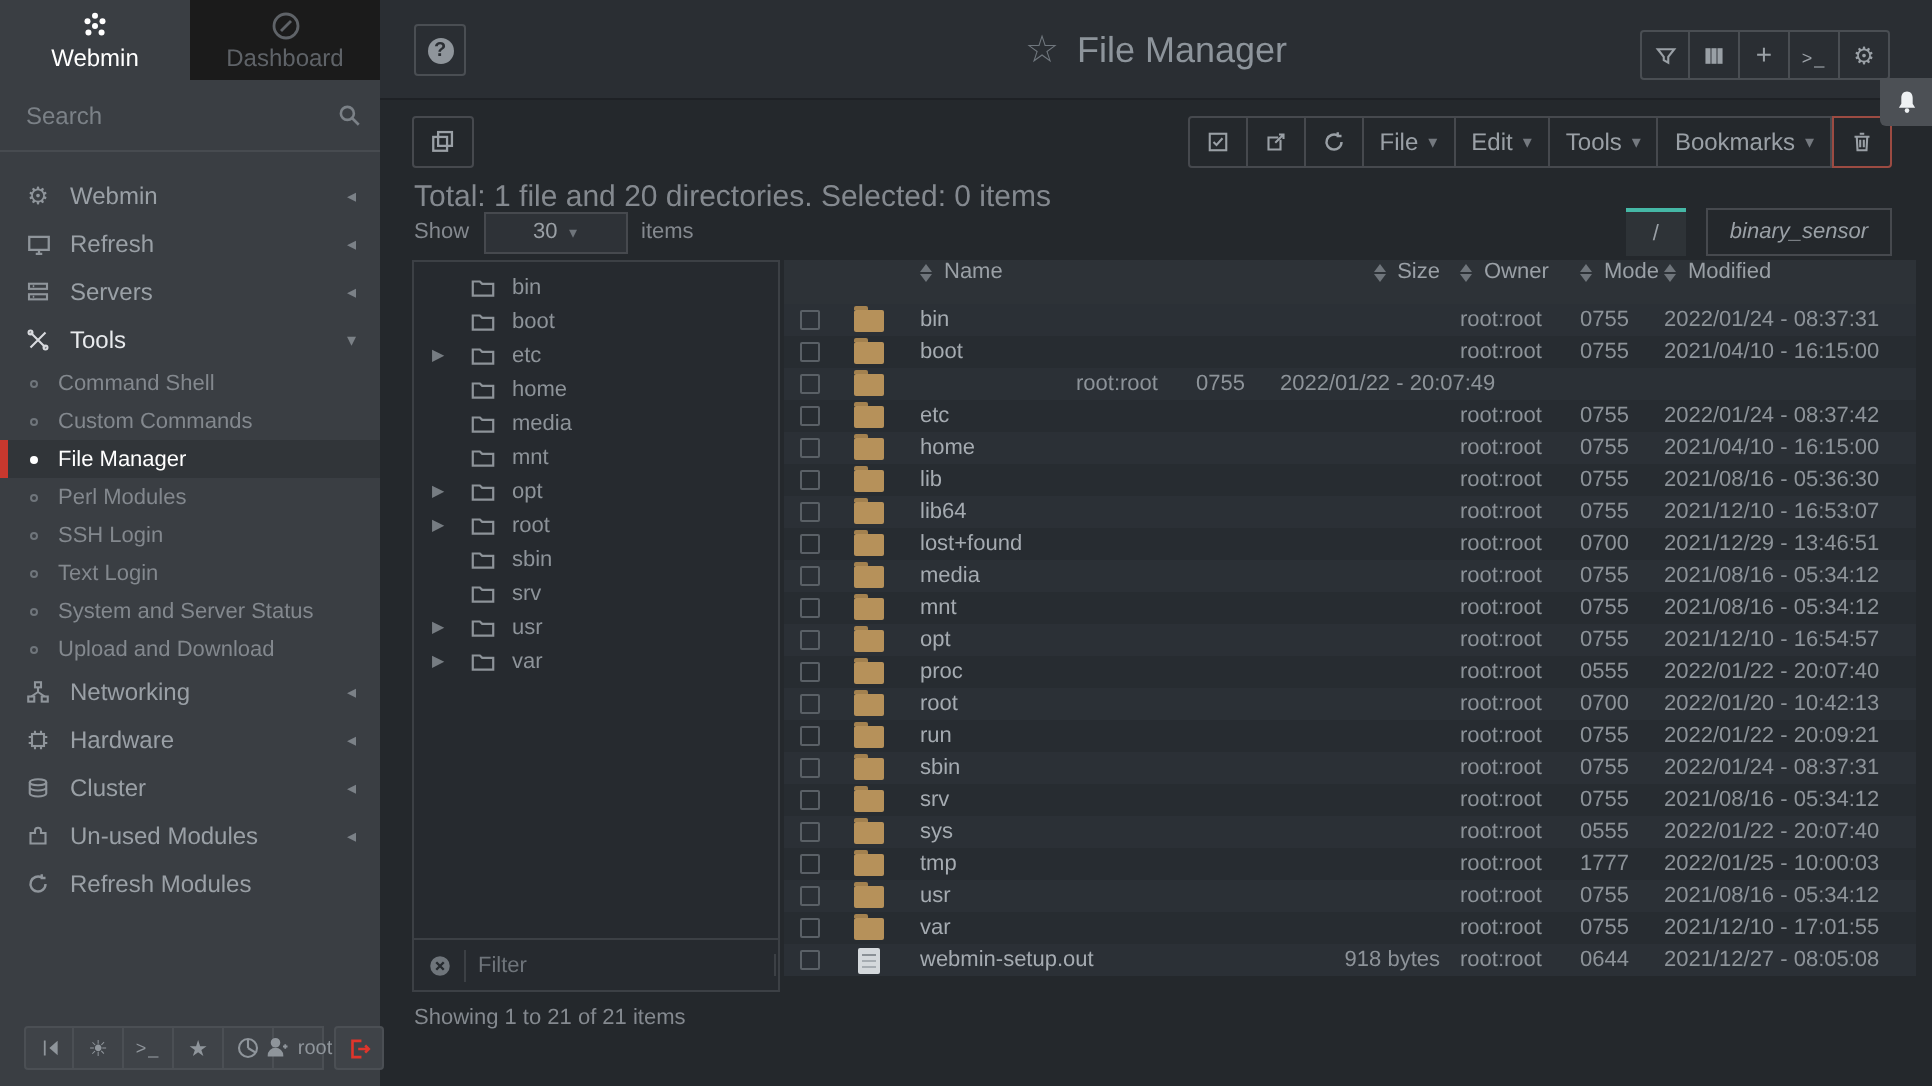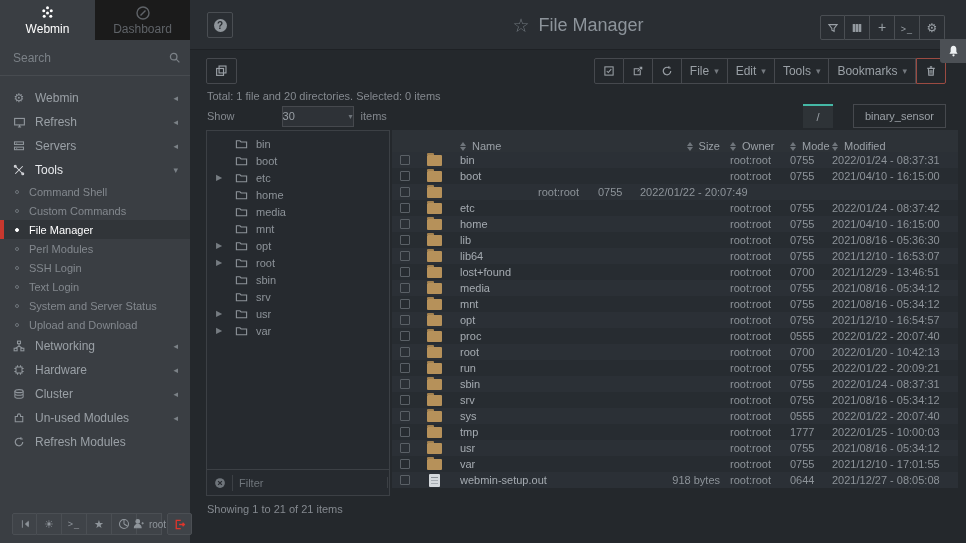--- a/index.html
+++ b/index.html
@@ -49,44 +49,44 @@
   .bell-tab { position:absolute; right:0; top:39px; width:26px; height:24px; background:#4c5055; display:flex; align-items:center; justify-content:center; color:#eef1f3; border-radius:0 0 0 3px; cursor:pointer; z-index:5; }
 
   .toolbar { position:absolute; left:16px; right:20px; top:57px; height:27px; display:flex; align-items:center; }
   .tb-btn { height:26px; min-width:27px; border:1px solid #46494e; display:flex; align-items:center; justify-content:center; gap:5px; color:#9aa0a6; font-size:12px; padding:0 8px; cursor:pointer; }
   .tb-left { border-radius:2px; }
   .tb-right { margin-left:auto; display:flex; }
   .tb-right .tb-btn { border-left-width:0; }
   .tb-right .tb-btn:first-child { border-left-width:1px; border-radius:2px 0 0 2px; }
   .tb-btn.menu .caret { font-size:9px; color:#74797f; }
   .tb-btn.danger { border:1px solid #9c4b42; border-radius:0 2px 2px 0; }
-  .total-line { position:absolute; left:17px; top:90px; font-size:11px; color:#84898f; }
+  .total-line { position:absolute; left:17px; top:90px; font-size:15px; color:#84898f; }
   .show-row { position:absolute; left:17px; right:20px; top:104px; height:24px; display:flex; align-items:center; font-size:11px; color:#84898f; gap:7px; }
-  .show-select { width:72px; height:21px; border:1px solid #46494e; background:#2e3237; display:flex; align-items:center; padding:0 0; color:#9aa0a6; cursor:pointer;margin-left:40px; }
+  .show-select { width:72px; height:21px; border:1px solid #46494e; background:#2e3237; display:flex; align-items:center; padding:0 24px; color:#9aa0a6; cursor:pointer; }
   .show-select .caret { margin-left:auto; font-size:8px; color:#6f757b; }
   .crumbs { margin-left:auto; display:flex; }
   .crumb-root { width:30px; height:24px; background:#2e3337; border-top:2px solid #45b8a6; display:flex; align-items:center; justify-content:center; color:#9aa0a6; font-size:11px; cursor:pointer; }
-  .crumb-path { height:24px; border:1px solid #46494e; margin-left:20px; display:flex; align-items:center; padding:0 11px; font-size:11px; color:#9aa0a6; cursor:pointer; }
+  .crumb-path { height:24px; border:1px solid #46494e; margin-left:10px; display:flex; align-items:center; padding:0 11px; font-size:11px; color:#9aa0a6; cursor:pointer;font-style:italic; }
 
   
   .tree-panel { position:absolute; left:16px; top:130px; width:184px; bottom:47px; border:1px solid #3c4045; display:flex; flex-direction:column; background:#262a2f; }
   .tree-list { flex:1; padding-top:4px; overflow:hidden; }
   .tree-row { height:17px; display:flex; align-items:center; font-size:11px; color:#8d9399; cursor:pointer; }
   .tree-caret { width:14px; padding-left:9px; font-size:8px; color:#767c82; }
   .tree-folder { width:13px; height:11px; margin:0 8px 0 14px; color:#8d9399; display:flex; }
   .tree-label {}
   .tree-filter { flex:0 0 26px; border-top:1px solid #3c4045; display:flex; align-items:center; padding:0 7px; gap:6px; }
   .tf-x { color:#6f757b; display:flex; }
   .tree-filter input { flex:1; background:transparent; border:none; outline:none; color:#9aa0a6; font-size:11px; font-family:inherit; border-left:1px solid #3c4045; padding-left:6px; height:16px; }
   .tree-filter input::placeholder { color:#6f757b; }
   .tf-folder { color:#767c82; display:flex; border-left:1px solid #3c4045; padding-left:6px; }
 
   
   .table-wrap { position:absolute; left:202px; right:8px; top:130px; bottom:47px; overflow:hidden; }
-  .tbl-header { height:22px; background:#2d3237; display:flex; align-items:flex-end; font-size:11px; color:#9aa0a6; }
+  .tbl-header { height:22px; background:#2d3237; display:flex; align-items:flex-start; font-size:11px; color:#9aa0a6; }
   .file-row { height:16px; display:flex; align-items:center; font-size:11px; color:#8d9399; cursor:pointer; }
   .file-row:nth-child(odd) { background:#2b3036; }
   .file-row:nth-child(even) { background:#272c31; }
   .c-check { flex:0 0 26px; display:flex; justify-content:center; }
   .cbx { width:10px; height:10px; border:1px solid #5a6066; border-radius:1px; background:transparent; }
   .c-icon { flex:0 0 32px; display:flex; justify-content:center; }
   .folder-glyph { width:15px; height:11px; background:#b6915a; border-radius:1px; position:relative; }
   .folder-glyph::before { content:""; position:absolute; left:0; top:-2px; width:7px; height:2px; background:#a3814f; border-radius:1px 1px 0 0; }
   .file-glyph { width:11px; height:13px; background:#d4d8dc; border-radius:1px; position:relative; }
   .file-glyph::before { content:""; position:absolute; left:2px; top:3px; right:2px; height:1px; background:#8a9096; box-shadow:0 3px 0 #a6acb2, 0 6px 0 #a6acb2; }

